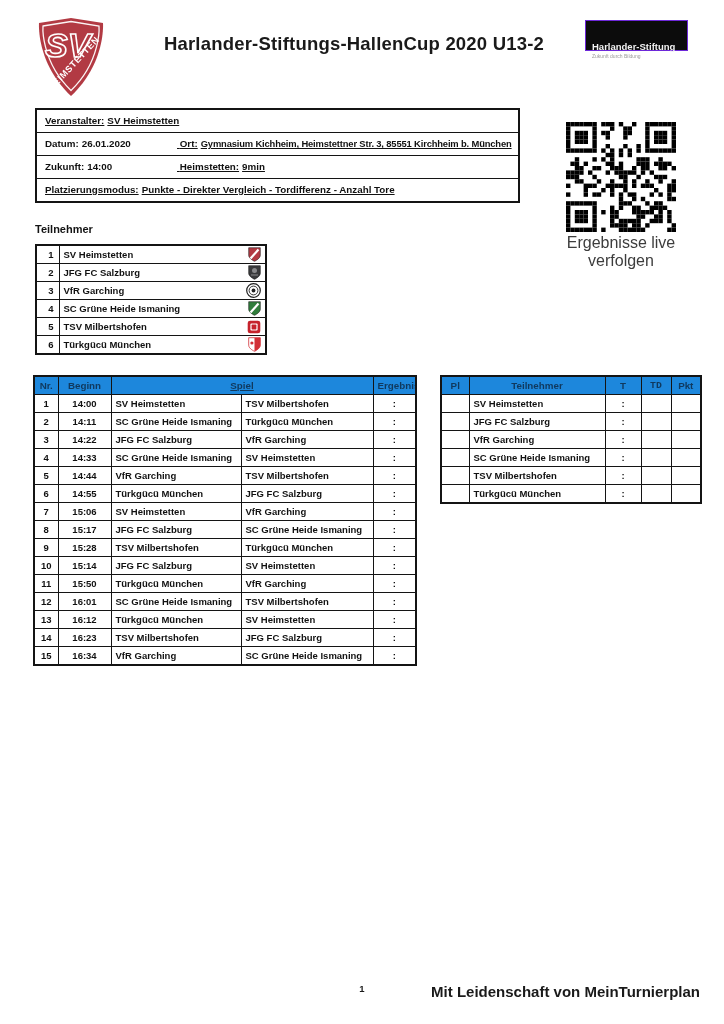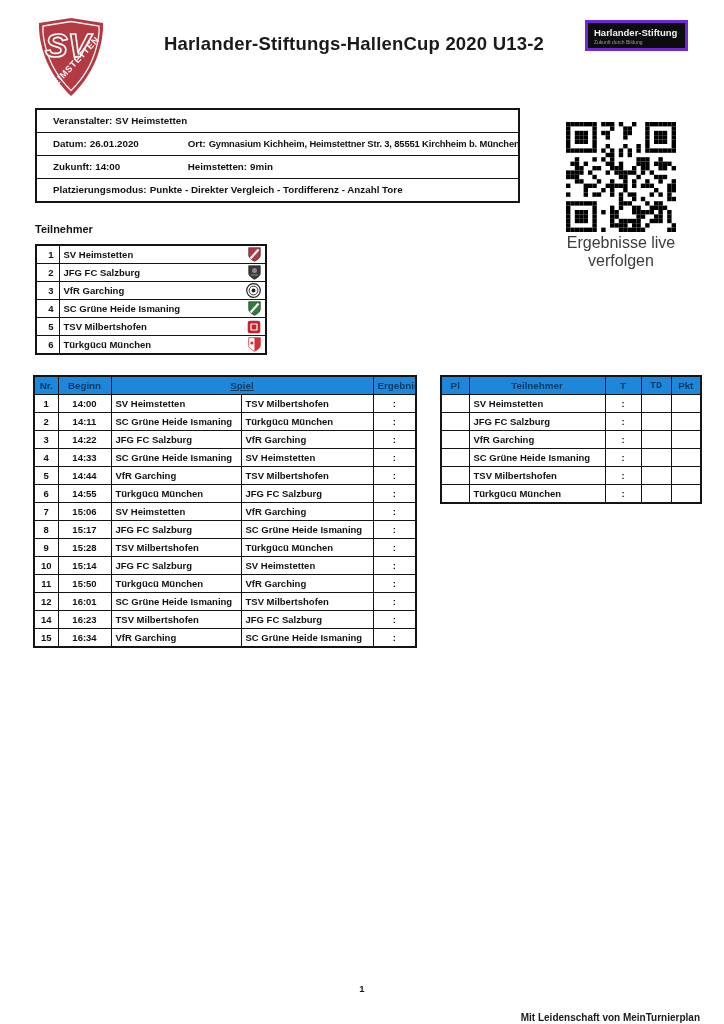--- a/index.html
+++ b/index.html
@@ -4,29 +4,29 @@
 <style>
   html,body{margin:0;padding:0;}
   body{width:724px;height:1024px;background:#ffffff;font-family:"Liberation Sans",sans-serif;color:#111;}
   .page{position:relative;width:724px;height:1024px;overflow:hidden;background:#fff;}
 
   
   .club-logo{position:absolute;left:33px;top:15px;width:76px;height:84px;}
   .page-title{position:absolute;left:108px;top:33px;width:492px;text-align:center;
     font-size:18.5px;font-weight:bold;color:#1a1a1a;letter-spacing:.2px;}
   .sponsor{position:absolute;left:585px;top:20px;width:103px;height:31px;background:#0c0c0c;
-    border:3px solid #6d28d9;padding:4px 6px 0;box-sizing:border-box;}
+    border:1px solid #6d28d9;padding:20px 6px 0;box-sizing:border-box;}
   .sponsor-line1{color:#f2f2f2;font-size:9.5px;font-weight:bold;line-height:11px;white-space:nowrap;}
   .sponsor-line2{color:#9a9a9a;font-size:5px;margin-top:1px;white-space:nowrap;}
 
   
   .info-box{position:absolute;left:35px;top:108px;width:485px;border:2px solid #141414;
     font-size:9.8px;font-weight:bold;background:#fff;box-sizing:border-box;}
-  .info-row{height:22px;line-height:22px;padding:0 16px;border-bottom:1.5px solid #141414;
-    white-space:nowrap;overflow:hidden;}
+  .info-row{height:22px;line-height:22px;padding:0 8px;border-bottom:1.5px solid #141414;
+    white-space:nowrap;overflow:hidden;text-decoration:underline;}
   .info-row:last-child{border-bottom:none;}
   .pair-fixed{display:inline-block;width:132px;}
   .lbl{margin-right:3px;}
   .ort-val{font-size:9.4px;letter-spacing:-0.15px;}
 
   
   .qr-wrap{position:absolute;left:566px;top:122px;width:110px;height:110px;}
   .qr-caption{position:absolute;left:546px;top:234px;width:150px;text-align:center;
     font-size:16px;color:#3d3d3d;}
 
@@ -46,21 +46,21 @@
   .standings-table{position:absolute;left:440px;top:375px;width:260px;border:2px solid #141414;
     font-size:9.5px;font-weight:bold;}
   .match-table th,.match-table td,.standings-table th,.standings-table td{
     border:1.5px solid #141414;height:17px;padding:0 4px;overflow:hidden;white-space:nowrap;}
   th{background:#1d87dc;color:#10395e;font-size:9.8px;font-weight:bold;text-align:center;padding:0 2px;}
   .ta-c{text-align:center;}
   .ta-l{text-align:left;}
 
   
   .footer-page{position:absolute;left:0;top:983px;width:724px;text-align:center;font-size:9.5px;font-weight:bold;color:#1a1a1a;}
-  .footer-credit{position:absolute;right:24px;top:983px;font-size:10px;font-weight:bold;color:#1a1a1a;margin-top:29px;}
+  .footer-credit{position:absolute;right:24px;top:983px;font-size:15px;font-weight:bold;color:#1a1a1a;}
 </style>
 </head>
 <body>
 
 <div class="page">
 
   <svg class="club-logo" viewBox="0 0 76 84">
     <path d="M6 8 L38 3 L70 8 C70 8 73 48 38 81 C3 48 6 8 6 8 Z" fill="#b23a43"></path>
     <path d="M10 11 L38 6.5 L66 11 C66 11 68.5 46 38 75.5 C7.5 46 10 11 10 11 Z" fill="none" stroke="#ffffff" stroke-width="1.3" opacity="0.95"></path>
     <text x="12" y="42" font-size="34" font-style="italic" font-weight="bold" fill="#b23a43" stroke="#ffffff" stroke-width="1.6">SV</text>
@@ -577,20 +577,27 @@
           <td class="ta-c">:</td>
         </tr>
         <tr>
           <td class="ta-c">12</td>
           <td class="ta-c">16:01</td>
           <td class="ta-l">SC Grüne Heide Ismaning</td>
           <td class="ta-l">TSV Milbertshofen</td>
           <td class="ta-c">:</td>
         </tr>
         <tr>
+          <td class="ta-c">13</td>
+          <td class="ta-c">16:12</td>
+          <td class="ta-l">Türkgücü München</td>
+          <td class="ta-l">SV Heimstetten</td>
+          <td class="ta-c">:</td>
+        </tr>
+        <tr>
           <td class="ta-c">14</td>
           <td class="ta-c">16:23</td>
           <td class="ta-l">TSV Milbertshofen</td>
           <td class="ta-l">JFG FC Salzburg</td>
           <td class="ta-c">:</td>
         </tr>
         <tr>
           <td class="ta-c">15</td>
           <td class="ta-c">16:34</td>
           <td class="ta-l">VfR Garching</td>

